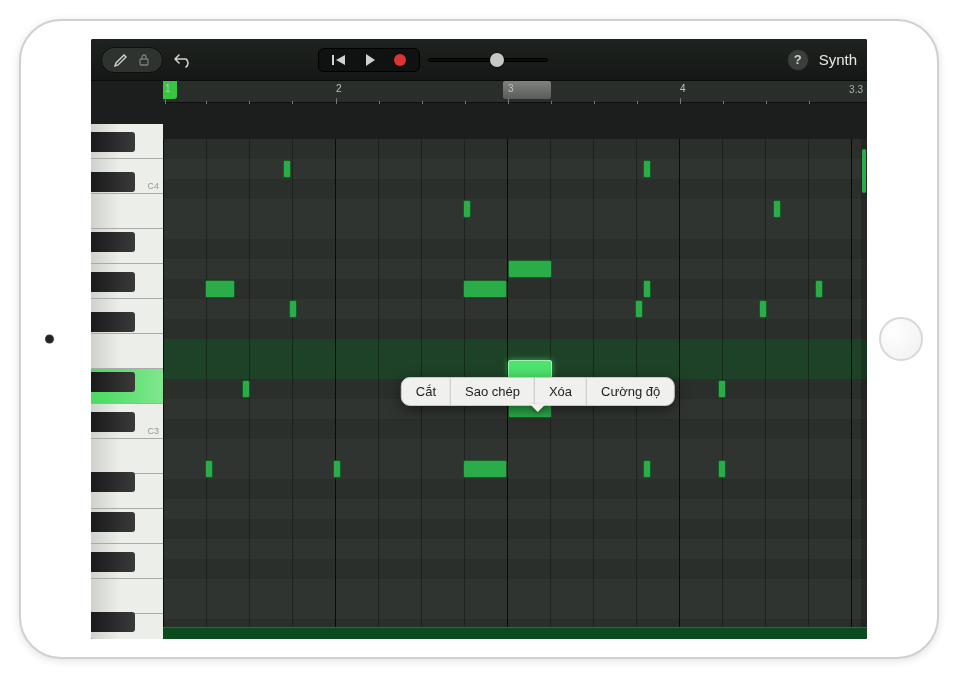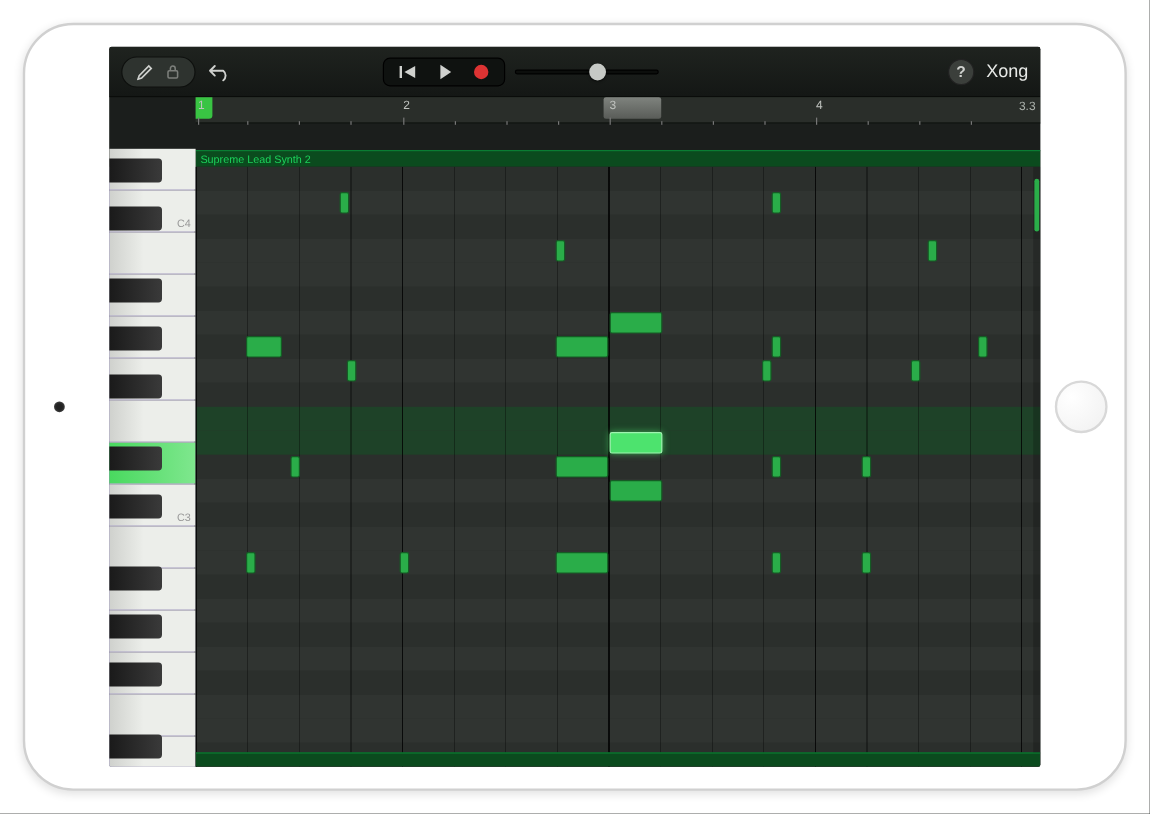--- a/index.html
+++ b/index.html
@@ -158,21 +158,21 @@
     padding-left: 4px;
     line-height: 14px;
   }
 
   
   .editor {
     display: flex; position: absolute;
     top: 100px; left: 0; right: 0; bottom: 0;
   }
   .keyboard {
-    width: 72px; background: #c4b5fd;
+    width: 72px; background: #a21caf;
     position: relative;
     flex-shrink: 0;
     border-right: 1px solid #222;
   }
   .key {
     position: absolute; left: 0; width: 72px;
     box-sizing: border-box;
   }
   .key.white {
     background: linear-gradient(to right,#cfd1cd 0, #eceeea 40%, #eceeea 100%);
@@ -324,21 +324,21 @@
         </div>
         <div class="slider">
           <div class="knob"></div>
         </div>
       </div>
 
       <div class="tool-group" style="margin-left:auto">
         <div class="help-btn">
           <span>?</span>
         </div>
-        <span class="done-btn">Xong</span>
+        <span class="done-btn">Synth</span>
       </div>
     </div>
 
     <div class="ruler">
       <div class="loop-marker"></div>
       <div class="playhead-ind"></div>
       <span class="tick" style="left:2px"><span>1</span></span>
       <span class="tick small" style="left:43px"></span>
         <span class="tick small" style="left:86px"></span>
         <span class="tick small" style="left:129px"></span>
@@ -350,23 +350,20 @@
       <span class="tick small" style="left:388px"></span>
         <span class="tick small" style="left:431px"></span>
         <span class="tick small" style="left:474px"></span>
       <span class="tick" style="left:517px"><span>4</span></span>
       <span class="tick small" style="left:560px"></span>
         <span class="tick small" style="left:603px"></span>
         <span class="tick small" style="left:646px"></span>
       <span class="end">3.3</span>
     </div>
 
-    <div class="region-header">
-      <span>Supreme Lead Synth 2</span>
-    </div>
 
     <div class="editor">
 
       <div class="keyboard" id="kb">
           <div class="key white" style="top: -15px;"></div>
           <div class="key white" style="top: 20px;">
             <span class="klabel">C4</span>
           </div>
           <div class="key white" style="top: 55px;"></div>
           <div class="key white" style="top: 90px;"></div>
@@ -395,20 +392,26 @@
           <div class="key black" style="top: 413px;"></div>
           <div class="key black" style="top: 473px;"></div>
         </div>
 
       <div class="grid" id="grid">
         <div class="bottom-bar"></div>
         <div class="scroll-vert">
           <div class="scroll-thumb"></div>
         </div>
 
+        <div class="popover">
+          <div class="pitem">Cắt</div>
+          <div class="pitem">Sao chép</div>
+          <div class="pitem">Xóa</div>
+          <div class="pitem">Cường độ</div>
+        </div>
       <div class="row dark" style="top: 0px;"></div>
           <div class="row light" style="top: 20px;"></div>
           <div class="row dark" style="top: 40px;"></div>
           <div class="row light" style="top: 60px;"></div>
           <div class="row light" style="top: 80px;"></div>
           <div class="row dark" style="top: 100px;"></div>
           <div class="row light" style="top: 120px;"></div>
           <div class="row dark" style="top: 140px;"></div>
           <div class="row light" style="top: 160px;"></div>
           <div class="row dark" style="top: 180px;"></div>

